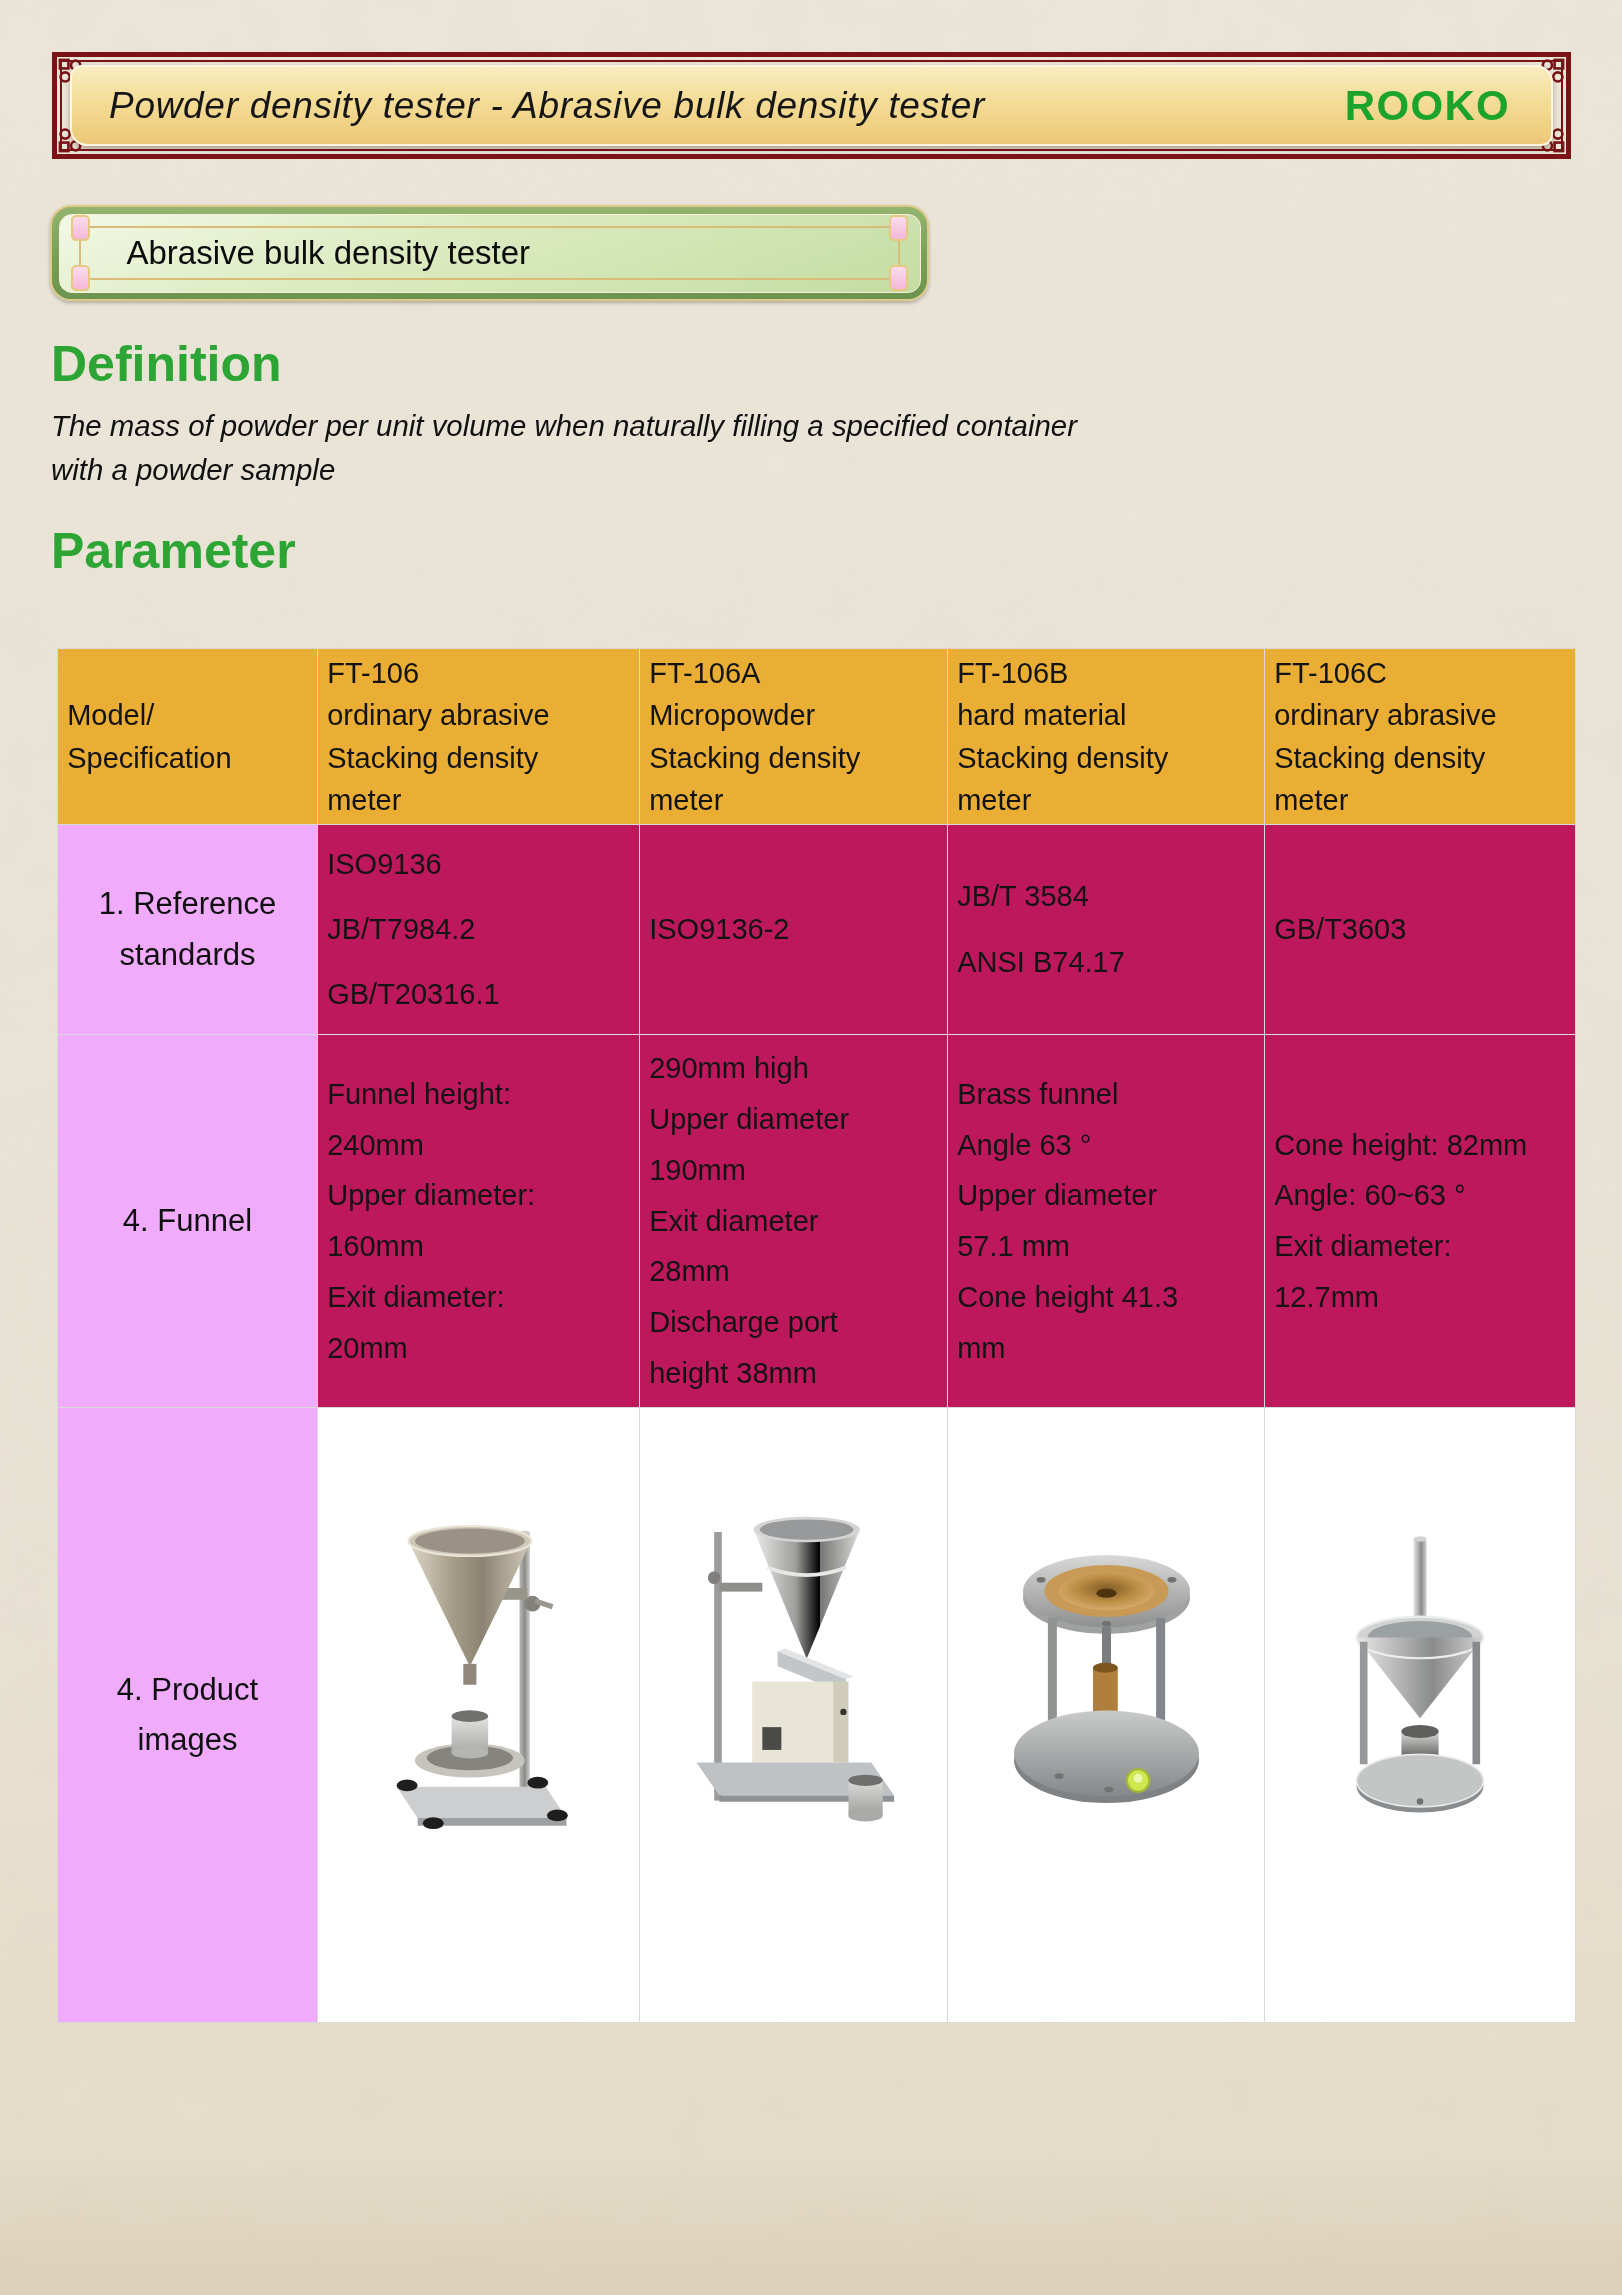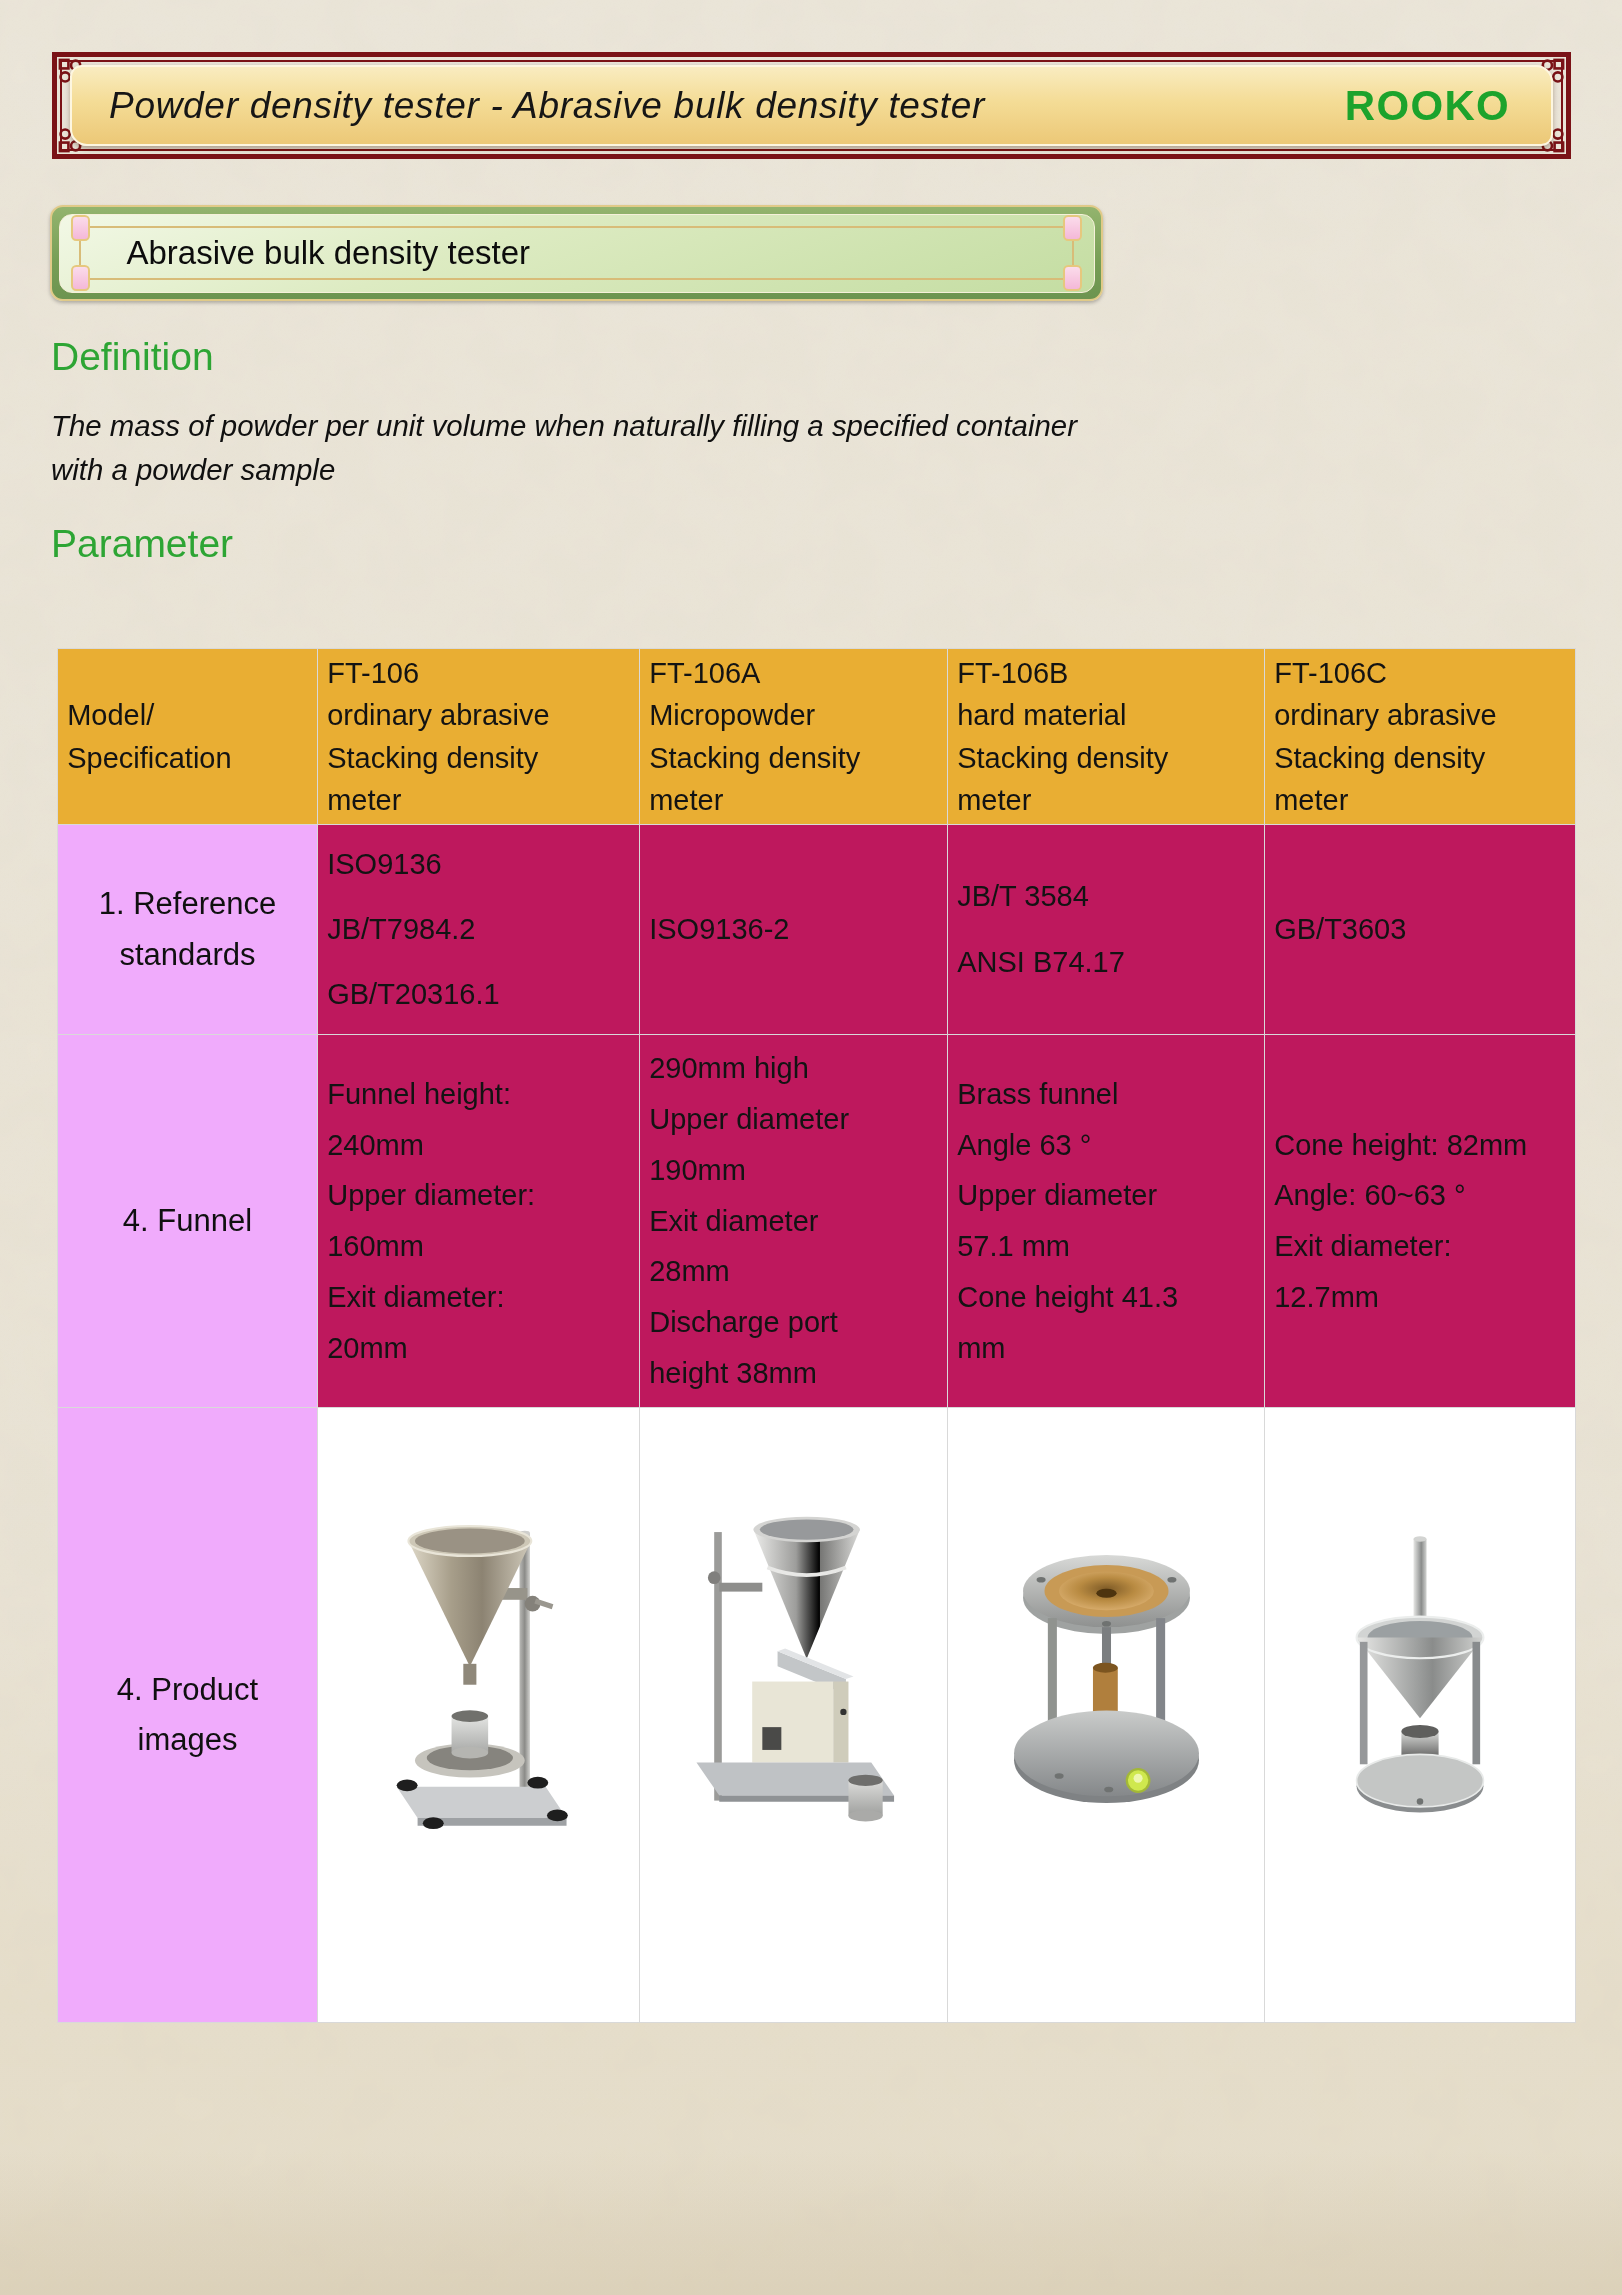--- a/index.html
+++ b/index.html
@@ -30,39 +30,39 @@
     font-size:37px; font-style:italic; color:#161616; letter-spacing:0.7px; white-space:nowrap; }
   .brand{ position:absolute; right:41px; top:50%; transform:translateY(-50%);
     font-size:42px; font-weight:800; color:#1ca32c; letter-spacing:1.3px; }
   .corner-orn{ position:absolute; width:34px; height:34px; }
   .corner-orn.tl{ left:-1.3px; top:-1.3px; }
   .corner-orn.tr{ right:-1.3px; top:-1.3px; transform:scaleX(-1); }
   .corner-orn.bl{ left:-1.3px; bottom:-1.3px; transform:scaleY(-1); }
   .corner-orn.br{ right:-1.3px; bottom:-1.3px; transform:scale(-1,-1); }
 
   
-  .gbanner{ position:absolute; left:50px; top:205px; width:1053px; height:96px;
-    border-radius:13px; border:2px solid #e0ca88;
+  .gbanner{ position:absolute; left:50px; top:205px; width:879px; height:96px;
+    border-radius:21px; border:2px solid #e0ca88;
     background:linear-gradient(180deg,#93b46e 0%,#779e55 60%,#6c9450 100%);
     box-shadow:0 2px 3.9px rgba(0,0,0,.25); }
   .gbanner-panel{ position:absolute; inset:6.5px; border-radius:13px;
     border:1.3px solid #f6f0da;
     background:linear-gradient(160deg,#f2f8e6 0%,#ddebc2 40%,#c4dda2 100%); }
   .gbanner-outline{ position:absolute; left:19.6px; right:19.6px; top:11.8px; bottom:11.8px;
     border:2px solid #d8bc78; border-radius:9.2px; }
   .pin{ position:absolute; width:19.6px; height:26px; border-radius:5.2px;
     background:linear-gradient(180deg,#fbdceb 0%,#f4b8d8 100%);
     border:2px solid #e6c87e; }
   .pin.tl{ left:-10.5px; top:-13px; } .pin.tr{ right:-10.5px; top:-13px; }
   .pin.bl{ left:-10.5px; bottom:-13px; } .pin.br{ right:-10.5px; bottom:-13px; }
   .gbanner-text{ position:absolute; left:67px; top:50%; transform:translateY(-50%);
     font-size:33px; color:#0c0c0c; white-space:nowrap; }
 
   
-  .sec-heading{ position:absolute; left:51px; font-size:39px; font-weight:400; color:#2da534; }
+  .sec-heading{ position:absolute; left:51px; font-size:50px; font-weight:700; color:#2da534; }
   .def-heading{ top:335px; }
   .def-body{ position:absolute; left:51px; top:404px; width:1296px;
     font-size:29.4px; font-style:italic; line-height:1.5; color:#101010; }
   .param-heading{ top:522px; }
   .pre{ white-space:pre-line; }
 
   
   .spec-table{ position:absolute; left:57px; top:648px; width:1517px;
     border-collapse:collapse; table-layout:fixed; }
   .spec-table th,.spec-table td{ border:1.3px solid #d9d9d9; padding:0 9.2px;

